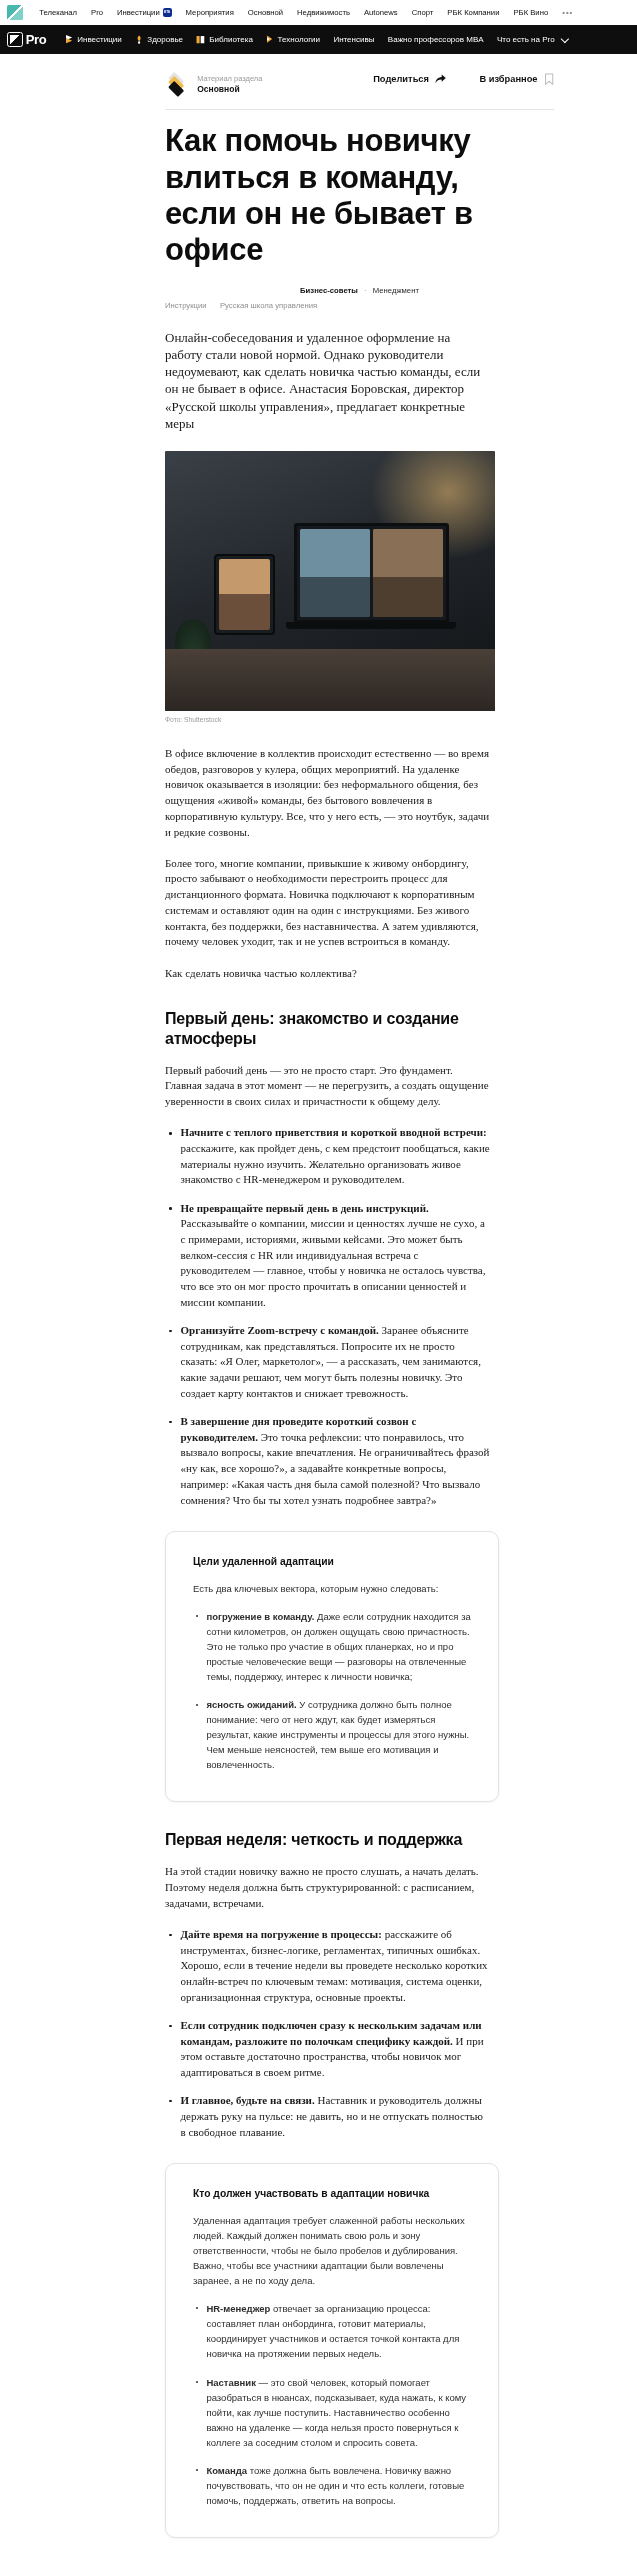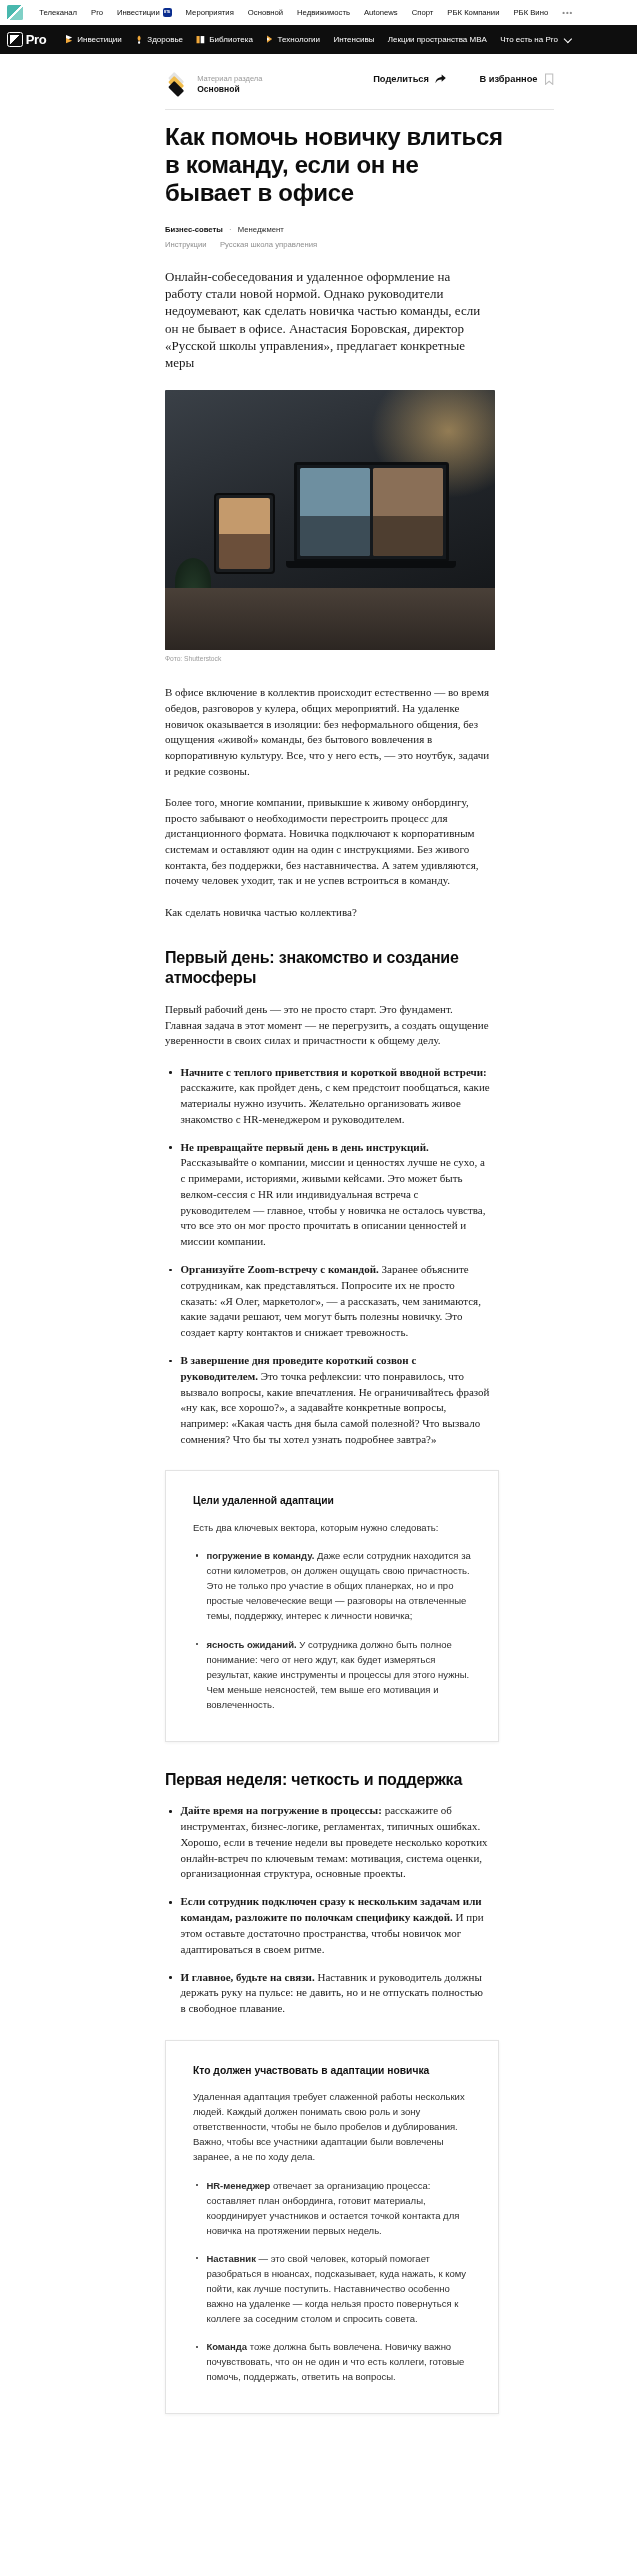--- a/index.html
+++ b/index.html
@@ -35,23 +35,23 @@
   .layers i{position:absolute;left:4.1px;width:14.4px;height:14.4px;transform:rotate(45deg) scaleY(.62);border-radius:1.5px;}
   .layers i:nth-child(1){top:0;background:#e3e3e3;}
   .layers i:nth-child(2){top:4.6px;background:#f2bd4b;}
   .layers i:nth-child(3){top:9.3px;background:#111;}
   .section-label{font-size:7.5px;color:#9a9a9a;line-height:1.35;}
   .section-name{font-size:8.5px;font-weight:bold;color:#111;}
   .share-group{margin-left:auto;display:flex;align-items:center;gap:33px;}
   .share-btn,.fav-btn{display:flex;align-items:center;gap:6.2px;font-size:9.3px;font-weight:bold;color:#111;cursor:pointer;}
   .divider{border:none;border-top:0.5px solid #e4e4e4;margin:0 0 13.4px 0;}
   
-  .title{width:346px;font-size:24px;line-height:1.17;font-weight:bold;color:#0d0d0d;
+  .title{width:346px;font-size:31px;line-height:1.17;font-weight:bold;color:#0d0d0d;
     letter-spacing:-0.3px;margin:3.1px 0 17.5px 0;}
-  .rubrics{display:flex;align-items:center;gap:6.2px;font-size:7.7px;margin-bottom:6.2px;}
+  .rubrics{display:flex;align-items:center;gap:6.2px;font-size:7.7px;margin-bottom:6.2px;justify-content:center;}
   .rubric-main{font-weight:bold;color:#111;cursor:pointer;}
   .rubric-sep{color:#9a9a9a;}
   .rubric{color:#2b2b2b;cursor:pointer;}
   .tags{display:flex;gap:13.4px;font-size:7.7px;color:#8f8f8f;margin-bottom:18.5px;text-align:center;}
   .tag{cursor:pointer;}
   .lead{width:325px;font-family:"Liberation Serif",serif;font-size:13px;line-height:1.33;color:#191919;margin-bottom:18.5px;}
   
   .hero{width:330px;height:260px;position:relative;overflow:hidden;border-radius:1px;
     background:linear-gradient(160deg,#3a4047 0%,#23272c 45%,#101214 100%);}
   .hero .glow{position:absolute;right:-31px;top:-26px;width:155px;height:134px;border-radius:50%;
@@ -73,21 +73,21 @@
   .photo-credit{font-size:6.7px;color:#9b9b9b;margin:5.2px 0 23px 0;}
   
   .para{width:325px;font-family:"Liberation Serif",serif;font-size:11px;line-height:1.43;color:#1a1a1a;margin:0 0 15.5px 0;}
   h2.sect{width:330px;font-size:16px;line-height:1.22;font-weight:bold;color:#0d0d0d;margin:28px 0 14.4px 0;letter-spacing:-0.2px;}
   ul.article-list{list-style:none;margin:0 0 17.5px 0;padding:0;width:325px;}
   ul.article-list>li{position:relative;padding-left:15.5px;margin-bottom:12.4px;
     font-family:"Liberation Serif",serif;font-size:11px;line-height:1.43;color:#1a1a1a;}
   ul.article-list>li::before{content:"";position:absolute;left:4.1px;top:6.7px;width:2.6px;height:2.6px;border-radius:50%;background:#1a1a1a;}
   .bold-lead{font-weight:bold;}
   
-  .info-box{width:334px;box-sizing:border-box;border:0.5px solid #e3e3e3;border-radius:0;
+  .info-box{width:334px;box-sizing:border-box;border:0.5px solid #e3e3e3;border-radius:10px;
     box-shadow:0 1px 3.1px rgba(0,0,0,.05);padding:24px 27px 15.5px 27px;margin:23px 0 26px 0;background:#fff;}
   .info-box h3{margin:0 0 13.4px 0;font-size:10.3px;font-weight:bold;color:#111;}
   .info-box p{margin:0 0 13.4px 0;font-size:9.5px;line-height:1.58;color:#2e2e2e;}
   .info-box ul{list-style:none;margin:0;padding:0;}
   .info-box li{position:relative;padding-left:13.4px;margin-bottom:13.4px;font-size:9.5px;line-height:1.58;color:#2e2e2e;}
   .info-box li::before{content:"";position:absolute;left:3.1px;top:6.2px;width:2.1px;height:2.1px;border-radius:50%;background:#2e2e2e;}
   .svgic{flex:none;}
 </style>
 </head>
 <body>
@@ -140,21 +140,21 @@
       <span>Библиотека</span>
     </span>
     <span class="nav-pro-item">
       <svg class="svgic" width="7.2" height="8.2" viewBox="0 0 14 16">
           <polygon points="2,1 12,8 2,15" fill="#f2a93b"></polygon>
           <polygon points="2,5 7,8 2,11" fill="#ffffff"></polygon>
         </svg>
       <span>Технологии</span>
     </span>
     <span class="nav-pro-item">Интенсивы</span>
-    <span class="nav-pro-item">Лекции пространства MBA</span>
+    <span class="nav-pro-item">Важно профессоров MBA</span>
     <span class="nav-pro-item">
       <span>Что есть на Pro</span>
       <span class="chev"></span>
     </span>
   </div>
 </div>
 
 <div class="content">
 
   <div class="header-row">
@@ -230,20 +230,21 @@
   <div class="info-box">
     <h3>Цели удаленной адаптации</h3>
     <p>Есть два ключевых вектора, которым нужно следовать:</p>
     <ul>
       <li><span class="bold-lead">погружение в команду.</span><span> Даже если сотрудник находится за сотни километров, он должен ощущать свою причастность. Это не только про участие в общих планерках, но и про простые человеческие вещи — разговоры на отвлеченные темы, поддержку, интерес к личности новичка;</span></li>
       <li><span class="bold-lead">ясность ожиданий.</span><span> У сотрудника должно быть полное понимание: чего от него ждут, как будет измеряться результат, какие инструменты и процессы для этого нужны. Чем меньше неясностей, тем выше его мотивация и вовлеченность.</span></li>
     </ul>
   </div>
 
   <h2 class="sect">Первая неделя: четкость и поддержка</h2>
+  <p class="para">На этой стадии новичку важно не просто слушать, а начать делать. Поэтому неделя должна быть структурированной: с расписанием, задачами, встречами.</p>
   <ul class="article-list">
     <li><span class="bold-lead">Дайте время на погружение в процессы:</span><span> расскажите об инструментах, бизнес-логике, регламентах, типичных ошибках. Хорошо, если в течение недели вы проведете несколько коротких онлайн-встреч по ключевым темам: мотивация, система оценки, организационная структура, основные проекты.</span></li>
     <li><span class="bold-lead">Если сотрудник подключен сразу к нескольким задачам или командам, разложите по полочкам специфику каждой.</span><span> И при этом оставьте достаточно пространства, чтобы новичок мог адаптироваться в своем ритме.</span></li>
     <li><span class="bold-lead">И главное, будьте на связи.</span><span> Наставник и руководитель должны держать руку на пульсе: не давить, но и не отпускать полностью в свободное плавание.</span></li>
   </ul>
 
   <div class="info-box">
     <h3>Кто должен участвовать в адаптации новичка</h3>
     <p>Удаленная адаптация требует слаженной работы нескольких людей. Каждый должен понимать свою роль и зону ответственности, чтобы не было пробелов и дублирования. Важно, чтобы все участники адаптации были вовлечены заранее, а не по ходу дела.</p>
     <ul>

